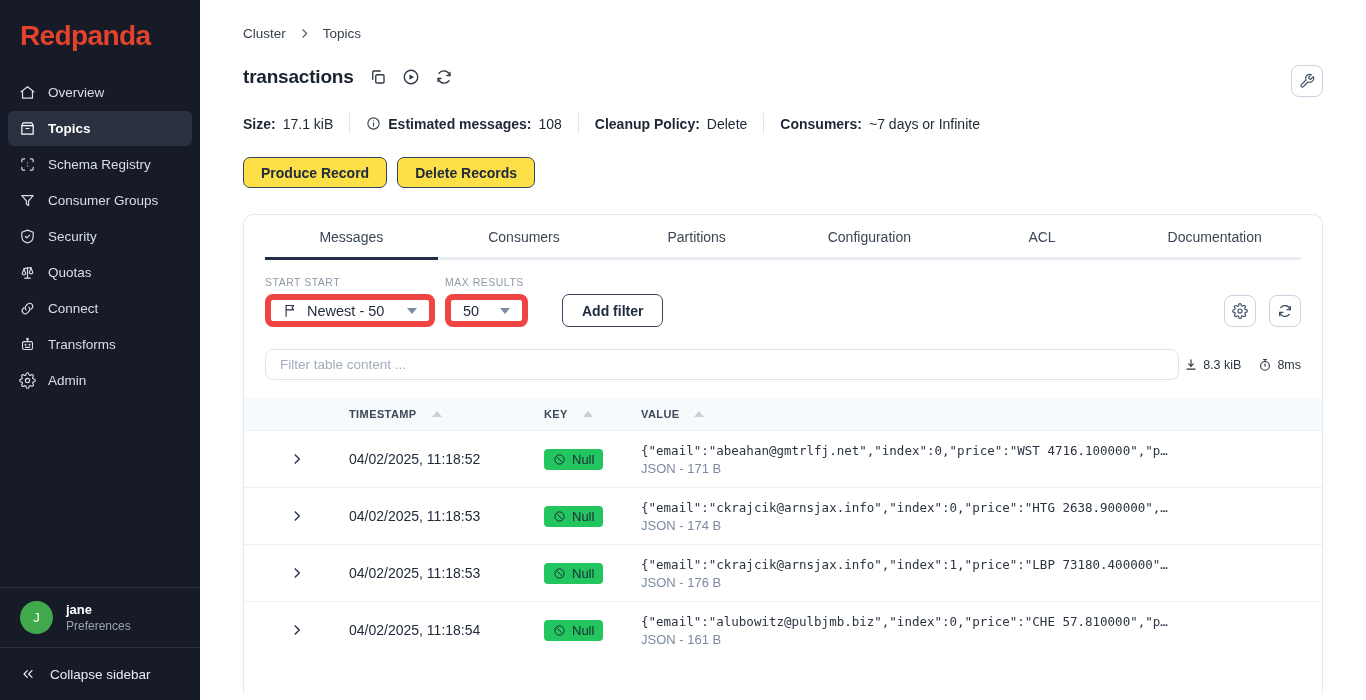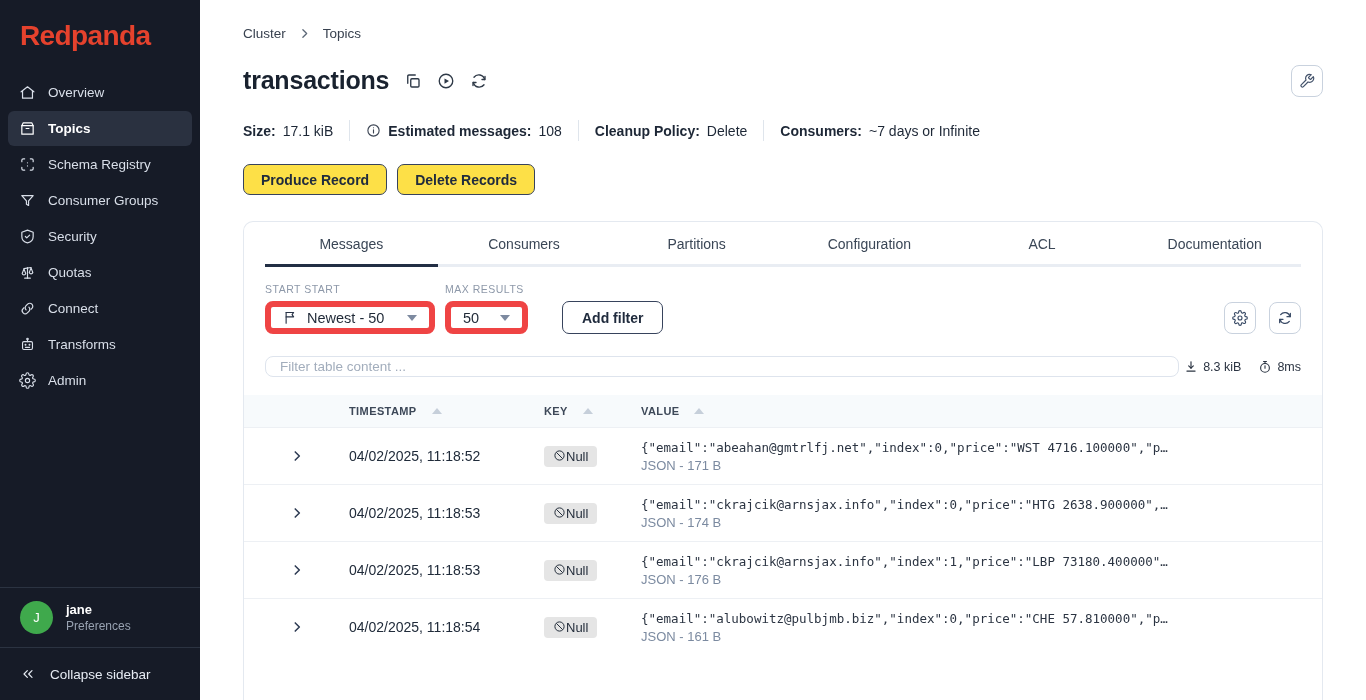--- a/index.html
+++ b/index.html
@@ -25,21 +25,21 @@
   .user-sub { font-size:12px; color:#98a2b1; margin-top:2px; }
   .collapse { border-top:1px solid #2b3341; padding:18px 20px; display:flex;
     align-items:center; gap:14px; font-size:13.5px; color:#e6ebf3; cursor:pointer; }
   .collapse svg { width:16px; height:16px; }
 
   
   .main { margin-left:200px; padding:26px 43px 0; position:relative; }
   .breadcrumb { display:flex; align-items:center; gap:12px; font-size:13.5px; color:#38414f; }
   .breadcrumb svg { width:13px; height:13px; color:#5c6877; }
   .title-row { margin-top:25px; display:flex; align-items:center; gap:15px; }
-  .page-title { font-size:25px; font-weight:700; color:#19222f; letter-spacing:-0.2px; }
+  .page-title { font-size:19px; font-weight:700; color:#19222f; letter-spacing:-0.2px; }
   .title-row .t-icon { width:18px; height:18px; color:#2e3947; cursor:pointer; }
   .wrench-btn { position:absolute; right:43px; top:65px; width:32px; height:32px;
     border:1px solid #c9d2de; border-radius:8px; background:#fff; display:flex;
     align-items:center; justify-content:center; color:#44536b; cursor:pointer; }
   .wrench-btn svg { width:16px; height:16px; }
 
   .stats { margin-top:25px; display:flex; align-items:center; font-size:14px; color:#1d2736; }
   .stat { display:flex; align-items:center; gap:7px; }
   .stat b { font-weight:700; }
   .stat-sep { width:1px; height:21px; background:#dfe5ec; margin:0 16px; }
@@ -74,43 +74,43 @@
   .addfilter { margin-left:24px; height:33px; padding:0 19px; border:1px solid #37435c;
     border-radius:7px; background:#fff; font-family:inherit; font-size:14px;
     font-weight:600; color:#202b3d; cursor:pointer; }
   .filter-right { margin-left:auto; display:flex; gap:13px; }
   .icon-btn { width:32px; height:32px; border:1px solid #c9d2de; border-radius:8px;
     background:#fff; display:flex; align-items:center; justify-content:center;
     color:#3a4b66; cursor:pointer; }
   .icon-btn svg { width:16px; height:16px; }
 
   .search-row { margin:22px 21px 0; display:flex; align-items:center; }
-  .search-input { flex:0 0 914px; height:21px; border:1px solid #dee4ed;
+  .search-input { flex:0 0 914px; height:31px; border:1px solid #dee4ed;
     border-radius:8px; padding:0 14px; font-family:inherit; font-size:13.5px;
     color:#701a75; outline:none; }
   .search-input::placeholder { color:#a2adbc; }
   .meta-stats { margin-left:auto; display:flex; align-items:center; gap:17px;
     font-size:12.5px; color:#2b3442; }
   .meta-item { display:flex; align-items:center; gap:5px; }
   .meta-item svg { width:14px; height:14px; color:#2b3442; }
 
   
   .msg-table { margin-top:18px; width:100%; }
   .thead, .trow { display:grid; grid-template-columns:105px 195px 97px 1fr; align-items:center; }
   .thead { background:#f7fafc; height:32px; }
   .th { font-size:11px; font-weight:700; letter-spacing:0.4px; color:#3d4858;
     display:flex; align-items:center; cursor:pointer; }
   .sort { width:0; height:0; border-left:5px solid transparent;
     border-right:5px solid transparent; border-bottom:6px solid #c6cfda; margin-left:15px; }
   .trow { height:57px; border-top:1px solid #edf0f4; }
   .expander { display:flex; justify-content:center; width:105px; color:#2c3a52; cursor:pointer; }
   .expander svg { width:14px; height:14px; }
   .ts { font-size:14px; color:#202b3a; }
-  .key-badge { display:inline-flex; padding:3px 9px;
-    background:#e5e5e5; border-radius:4px; font-size:13px; color:#1f2937; }
+  .key-badge { display:inline-flex; align-items:center; gap:6px; padding:3px 9px;
+    background:#22c55e; border-radius:4px; font-size:13px; color:#1f2937; }
   .key-badge svg { width:13px; height:13px; color:#1f2937; }
   .val-json { font-family:"DejaVu Sans Mono", monospace; font-size:12.5px;
     color:#2b3442; white-space:nowrap; overflow:hidden; }
   .val-meta { font-size:13px; color:#7b8aa0; margin-top:3px; }
 </style>
 </head>
 <body>
 
 <aside class="sidebar">
   <div class="logo">Redpanda</div>

